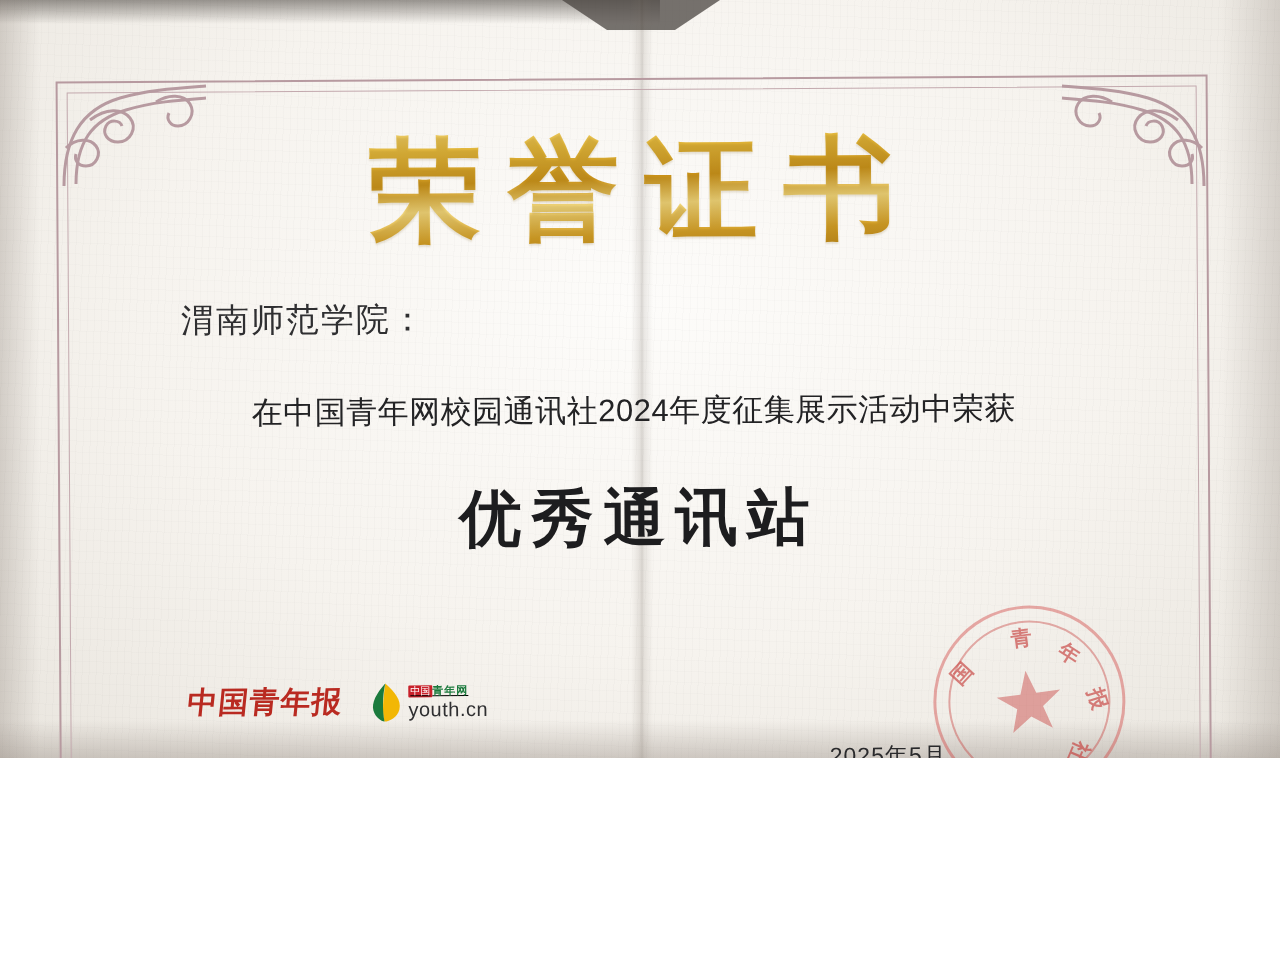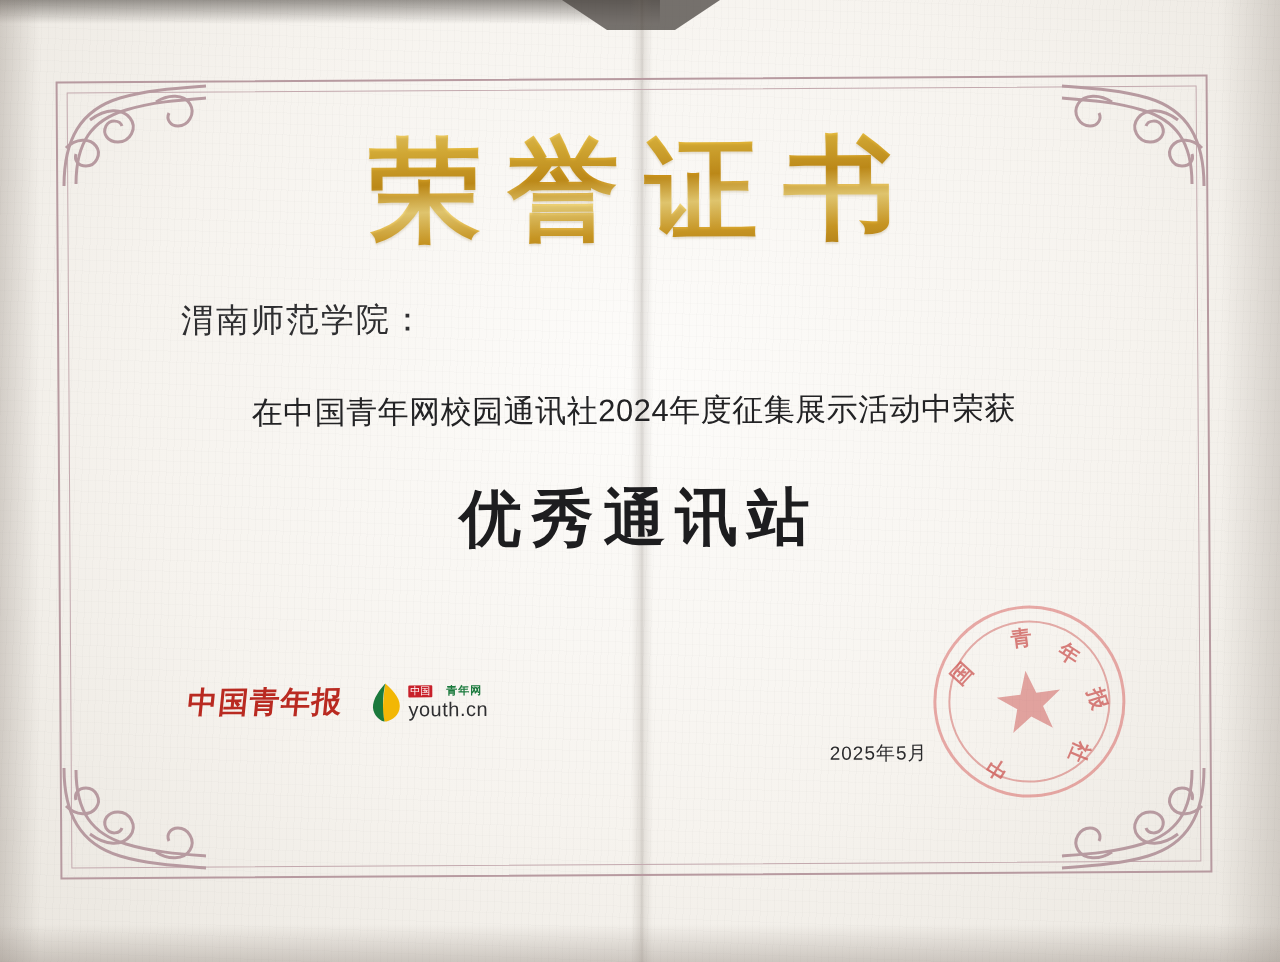--- a/index.html
+++ b/index.html
@@ -11,21 +11,21 @@
     width: 1280px;
     height: 962px;
     overflow: hidden;
     font-family: "Liberation Serif", "DejaVu Serif", serif;
   }
 
   
   #photo {
     position: relative;
     width: 1280px;
-    height: 962px;
+    height: 758px;
     background:
       radial-gradient(ellipse at 50% 40%, #fdfcfa 0%, #f6f3ee 55%, #e9e5de 100%),
       linear-gradient(180deg, #f4f1ec 0%, #efece6 100%);
     overflow: hidden;
   }
   
   #photo::before {
     content: "";
     position: absolute;
     inset: 0;
@@ -212,21 +212,21 @@
     display: flex;
     align-items: center;
     gap: 6px;
   }
   .leaf {
     width: 34px; height: 40px;
     position: relative;
   }
   .leaf svg { display:block; width:100%; height:100%; }
   .youth-text { display:flex; flex-direction:column; line-height:1; }
-  .youth-top { display:flex; align-items:center; gap:14px; }
+  .youth-top { display:flex; align-items:center; gap:0;text-decoration:underline; }
   .youth-badge {
     background:#c8202a; color:#fff; font-size:10px; padding:1px 2px;
     font-family:"Liberation Sans", sans-serif; border-radius:1px;
   }
   .youth-cn {
     font-size: 11px; color:#1b7a3d; font-family:"Liberation Sans", sans-serif;
     font-weight: bold; letter-spacing:1px;
   }
   .youth-url {
     font-size: 20px; color:#2f2f31; font-family:"Liberation Sans", sans-serif;
@@ -241,21 +241,21 @@
     font-size: 25px;
     color: #2a2a2c;
     letter-spacing: 2px;
     font-family: "Liberation Sans", sans-serif;
     white-space: nowrap;
   }
   .issue-date {
     position: absolute;
     left: 770px;
     top: 664px;
-    font-size: 19px;
+    font-size: 23px;
     color: #2a2a2c;
     letter-spacing: 1px;
     font-family: "Liberation Sans", sans-serif;
     white-space: nowrap;
   }
   .seal {
     position: absolute;
     left: 874px;
     top: 530px;
     width: 186px;

